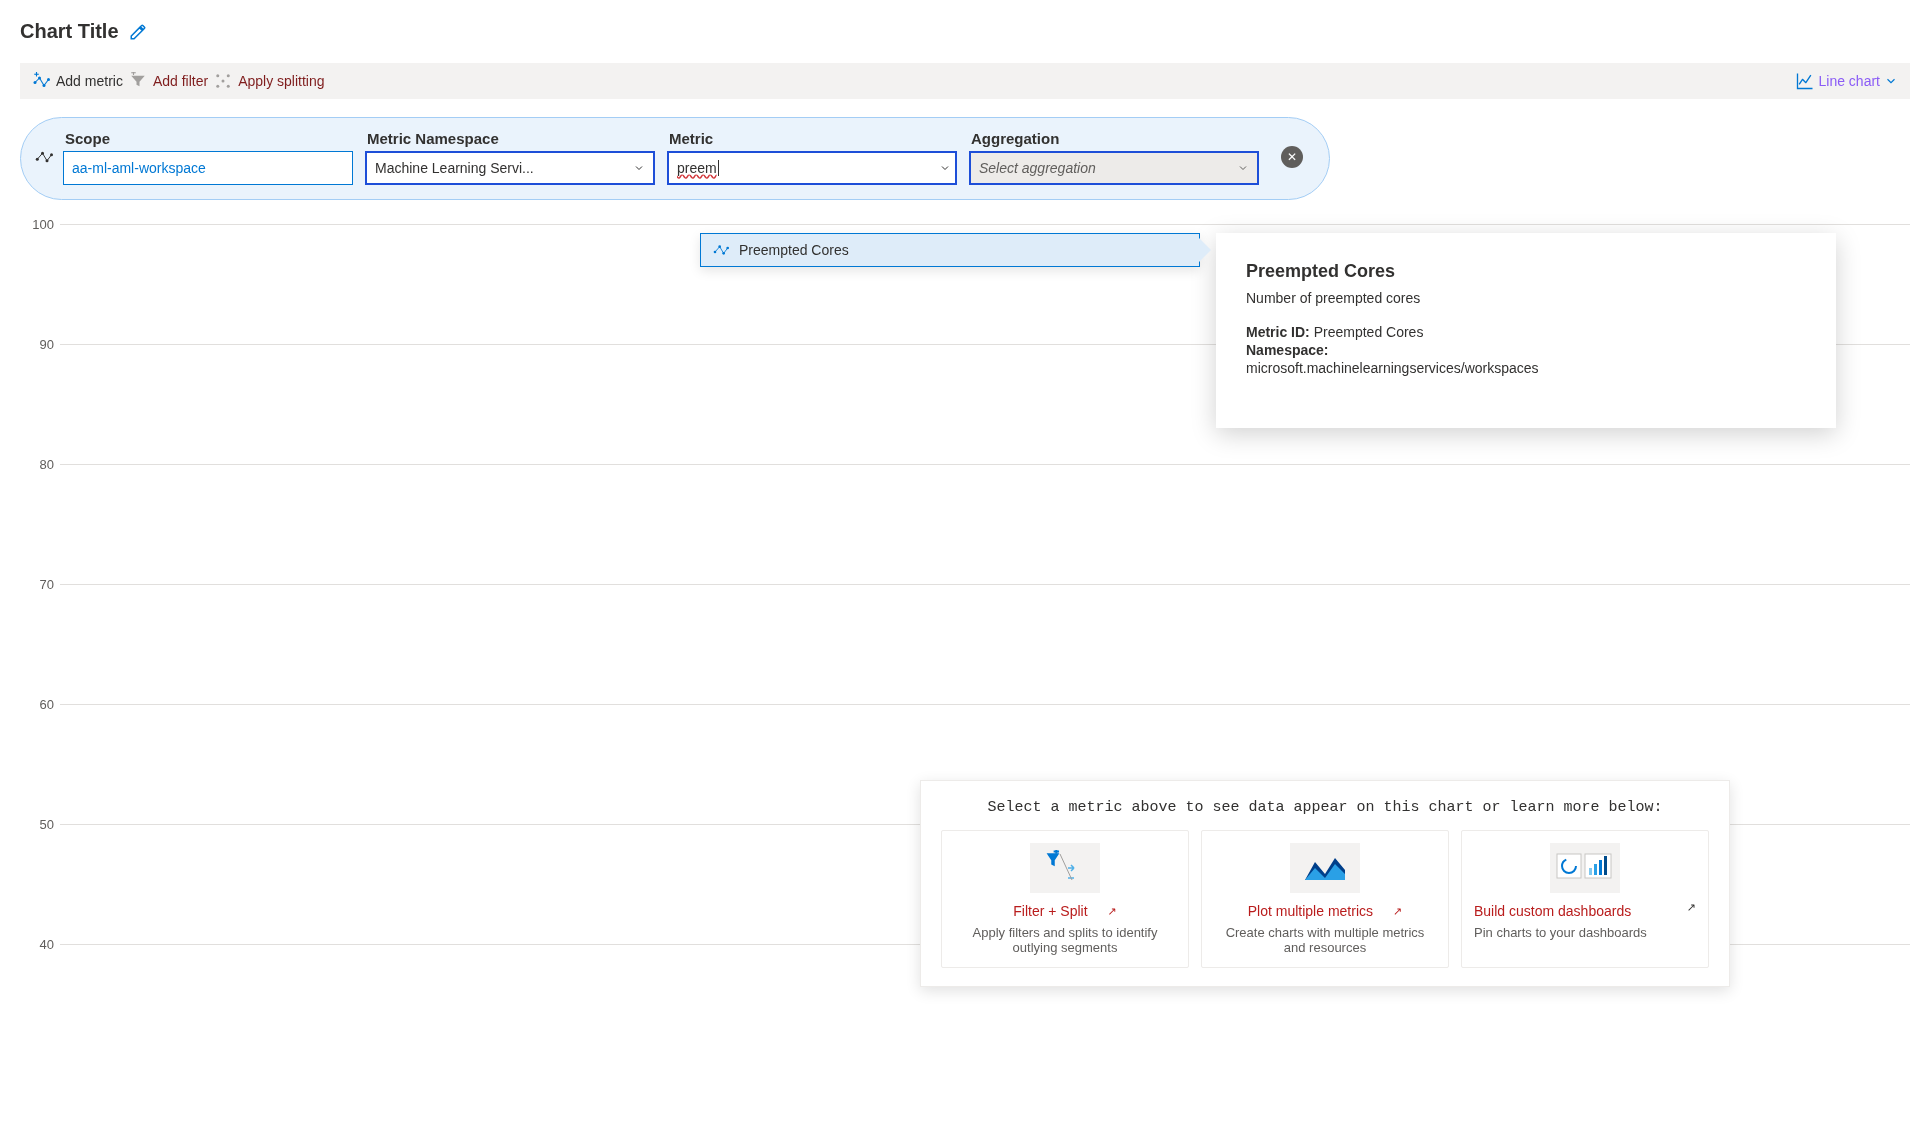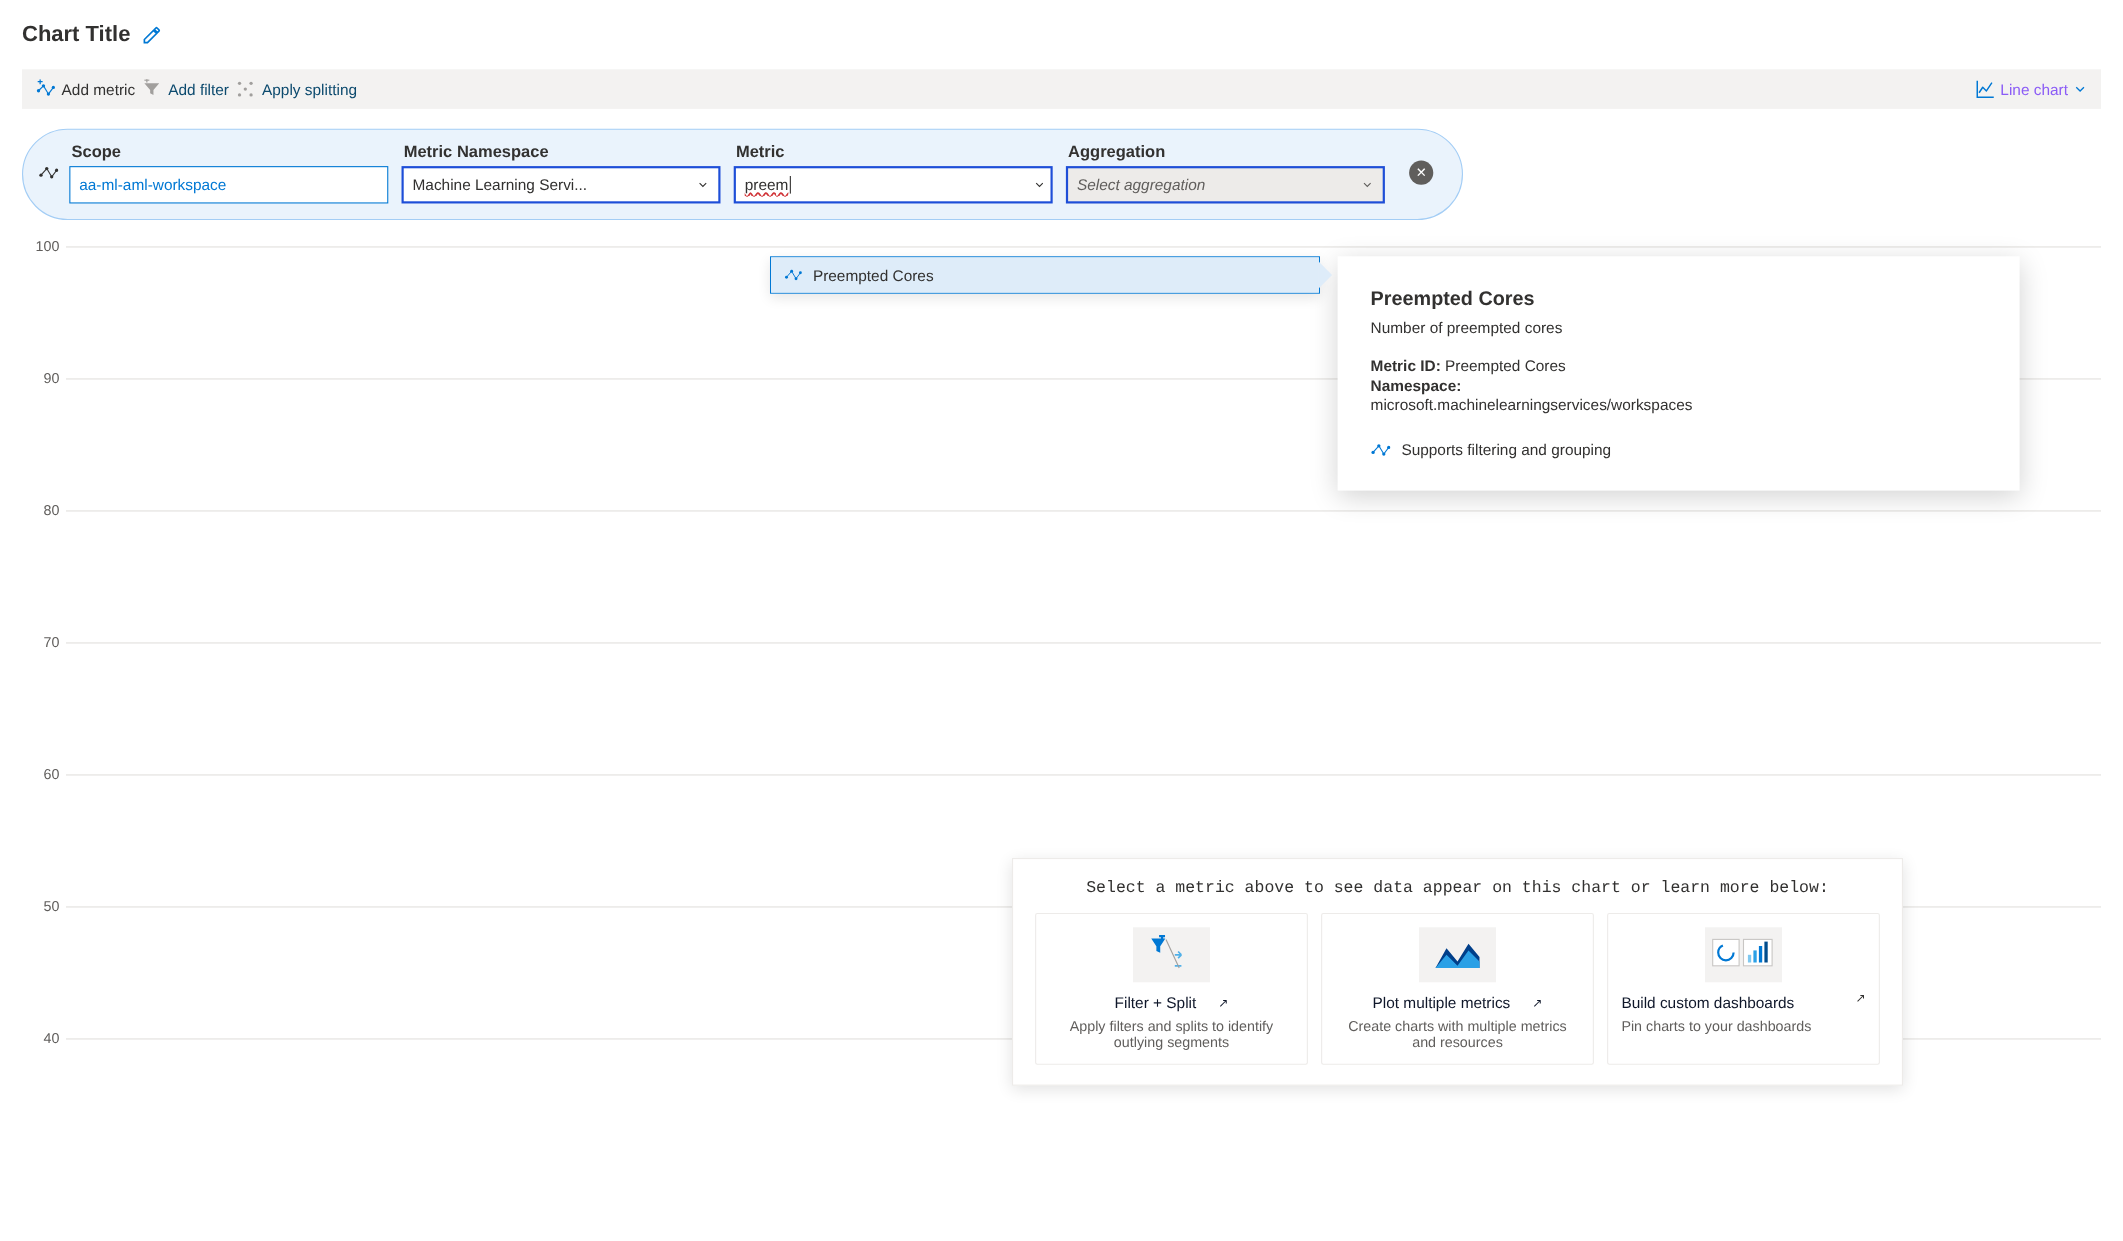--- a/index.html
+++ b/index.html
@@ -4,21 +4,21 @@
 <style>
 * { box-sizing: border-box; margin: 0; padding: 0; }
 body { font-family: "Segoe UI", Arial, sans-serif; font-size: 14px; color: #323130; background: #fff; width: 1930px; }
 .container { padding: 20px 20px 0 20px; }
 .title-row { display: flex; align-items: center; margin-bottom: 20px; }
 .title { font-size: 20px; font-weight: 600; margin-right: 10px; }
 .edit-icon { color: #0078d4; cursor: pointer; }
 .toolbar { display: flex; align-items: center; background: #f3f2f1; padding: 8px 12px; margin-bottom: 18px; justify-content: space-between; }
 .toolbar-left { display: flex; gap: 6px; }
 .tbtn { display: flex; align-items: center; gap: 6px; cursor: pointer; }
-.tbtn.dis { color: #0c4a6e; justify-content: space-between; }
+.tbtn.dis { color: #7f1d1d; justify-content: space-between; }
 .tbtn .ic { width: 18px; height: 18px; display: inline-flex; align-items: center; justify-content: center; }
 .right-btn { display: flex; align-items: center; gap: 4px; color: #8b5cf6; cursor: pointer; }
 .picker-wrap { padding: 0 0 0 20px; }
 .picker { display: flex; align-items: flex-end; background: #eaf3fc; border: 1px solid #a3cdf5; border-radius: 999px; padding: 12px 18px 14px 14px; width: 1310px; position: relative; }
 .col { display: flex; flex-direction: column; margin-right: 12px; }
 .col label { font-size: 15px; font-weight: 600; margin-bottom: 4px; padding-left: 2px;}
 .sel { display: flex; align-items: center; justify-content: space-between; background: #fff; border: 2px solid #1d4ed8; height: 34px; padding: 0 8px; cursor: pointer; }
 .sel.blue { border: 1px solid #0078d4; color: #0078d4; }
 .sel.input { padding: 0 4px 0 8px; }
 .redund { text-decoration: underline wavy #d13438; text-decoration-skip-ink: none; }
@@ -42,21 +42,21 @@
 
 .chart-area { position: relative; margin: 24px 20px 0 60px; height: 760px; }
 .gridline { position: absolute; left: 0; right: 0; border-top: 1px solid #e1dfdd; }
 .ylabel { position: absolute; left: -40px; transform: translateY(-50%); font-size: 13px; color: #605e5c; text-align: right; width: 34px;}
 
 .promo { position: absolute; top: 780px; left: 920px; width: 810px; background: #fff; border: 1px solid #edebe9; box-shadow: 0 4px 14px rgba(0,0,0,.12); padding: 18px 20px; z-index: 10; }
 .promo .hdr { text-align: center; font-size: 15px; margin-bottom: 14px; font-family: Liberation Mono, monospace; }
 .cards { display: flex; gap: 12px; }
 .card { flex: 1; border: 1px solid #edebe9; border-radius: 2px; padding: 12px; text-align: center; position: relative;}
 .card .imgbox { width: 70px; height: 50px; background: #f3f2f1; margin: 0 auto 10px; display:flex; align-items:center; justify-content:center; }
-.card .link { color: #0f172a; font-weight: 400; display: inline-flex; align-items: center; gap: 20px; margin-bottom: 6px; cursor: pointer; justify-content:center;}
+.card .link { color: #b91c1c; font-weight: 400; display: inline-flex; align-items: center; gap: 20px; margin-bottom: 6px; cursor: pointer; justify-content:center;}
 .card .sub { font-size: 13px; color: #605e5c; }
 .ext-ic { font-size: 11px; }
 svg { display: block; }
 </style>
 </head>
 <body>
 
 <div class="container">
   <div class="title-row">
     <span class="title">Chart Title</span>
@@ -217,38 +217,20 @@
     <span>Preempted Cores</span>
   </div>
 </div>
 
 <div class="tipcard">
   <h3>Preempted Cores</h3>
   <div class="desc">Number of preempted cores</div>
   <div class="kv"><b>Metric ID:</b> <span>Preempted Cores</span></div>
   <div class="kv"><b>Namespace:</b></div>
   <div class="ns">microsoft.machinelearningservices/workspaces</div>
-  <div class="supp">
-    <span>
-      <svg width="18" height="18" viewBox="0 0 24 24">
-          <g fill="#0078d4">
-            <circle cx="3" cy="15" r="2"></circle>
-            <circle cx="10" cy="7" r="2"></circle>
-            <circle cx="16" cy="17" r="2"></circle>
-            <circle cx="22" cy="9" r="2"></circle>
-          </g>
-          <g stroke="#0078d4" stroke-width="1.3">
-            <line x1="3" y1="15" x2="10" y2="7"></line>
-            <line x1="10" y1="7" x2="16" y2="17"></line>
-            <line x1="16" y1="17" x2="22" y2="9"></line>
-          </g>
-        </svg>
-    </span>
-    <span>Supports filtering and grouping</span>
-  </div>
 </div>
 
 <div class="chart-area" id="chart-area">
     <div class="gridline" style="top: 0px;"></div>
     <div class="ylabel" style="top: 0px;">100</div>
     <div class="gridline" style="top: 120px;"></div>
     <div class="ylabel" style="top: 120px;">90</div>
     <div class="gridline" style="top: 240px;"></div>
     <div class="ylabel" style="top: 240px;">80</div>
     <div class="gridline" style="top: 360px;"></div>

